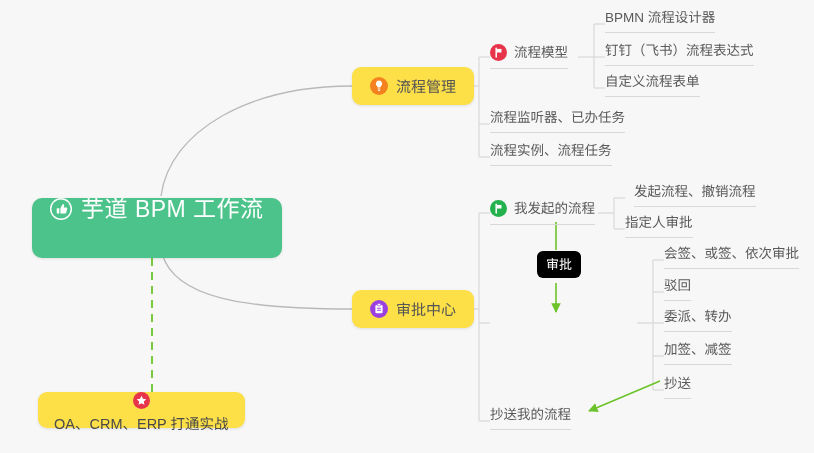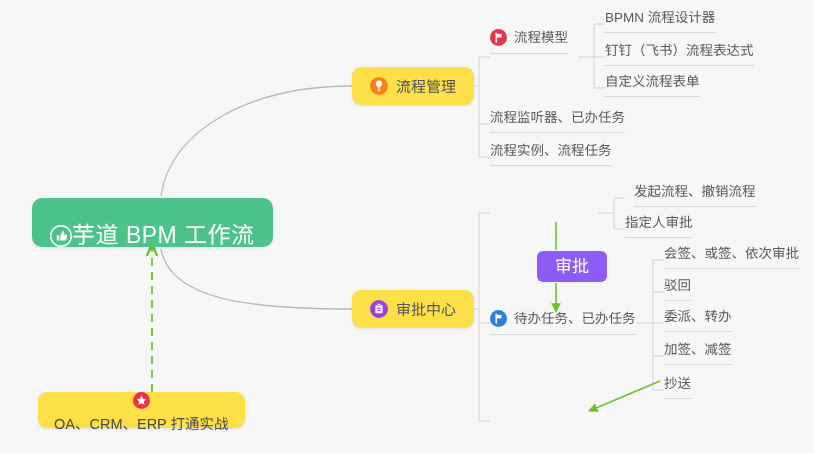--- a/index.html
+++ b/index.html
@@ -10,25 +10,25 @@
     font-family:"Liberation Sans","DejaVu Sans",sans-serif;
     overflow:hidden;
     position:relative;
   }
   #canvas{position:absolute;inset:0;width:814px;height:453px;}
   svg.links{position:absolute;left:0;top:0;width:814px;height:453px;pointer-events:none;}
 
   
   .root-node{
     position:absolute;
-    display:flex;align-items:flex-end;
+    display:flex;align-items:flex-start;gap:9px;
     background:#4cc38a;
     border-radius:10px;
     padding:0 18px;
-    height:49px;
+    height:60px;
     box-sizing:border-box;
     box-shadow:0 1px 3px rgba(0,0,0,.10);
   }
   .root-label{
     color:#ffffff;
     font-size:23px;
     letter-spacing:.5px;
     white-space:nowrap;
     line-height:1;
   }
@@ -62,26 +62,26 @@
     white-space:nowrap;
     line-height:1;
     padding-bottom:7px;
     border-bottom:1px solid #d8d8d8;
     box-sizing:border-box;
   }
 
   
   .tag-node{
     position:absolute;
-    background:#8b5cf6;
+    background:#000000;
     border-radius:6px;
     color:#ffffff;
-    font-size:17px;
-    line-height:1;
-    padding:7px 18px;
+    font-size:13px;
+    line-height:1;
+    padding:7px 9px;
     white-space:nowrap;
     box-sizing:border-box;
   }
 
   
   .ricon{
     width:17px;height:17px;border-radius:50%;
     display:inline-flex;align-items:center;justify-content:center;
     flex:0 0 auto;
   }
@@ -195,21 +195,21 @@
         <circle cx="9" cy="9" r="9" fill="#9b3fe0"></circle>
         <rect x="5.4" y="4.9" width="7.2" height="8.4" rx="1.1" fill="#ffffff"></rect>
         <rect x="7.2" y="3.6" width="3.6" height="2.2" rx=".9" fill="#ffffff" stroke="#9b3fe0" stroke-width=".7"></rect>
         <rect x="6.9" y="7.8" width="4.2" height=".9" rx=".45" fill="#9b3fe0"></rect>
         <rect x="6.9" y="9.8" width="4.2" height=".9" rx=".45" fill="#9b3fe0"></rect>
       </svg>
     </span>
     <span class="card-label">审批中心</span>
   </div>
 
-  <div class="text-node" style="left:490px;top:29px;">
+  <div class="text-node" style="left:490px;top:44px;">
     <span class="ricon">
       <svg viewBox="0 0 17 17" width="17" height="17" aria-hidden="true">
         <circle cx="8.5" cy="8.5" r="8.5" fill="#e8344a"></circle>
         <path d="M6.2 4.3v8.6" stroke="#ffffff" stroke-width="1.5" stroke-linecap="round" fill="none"></path>
         <path d="M6.9 4.9h4.6v3.6H6.9z" fill="#ffffff"></path>
       </svg>
     </span>
     <span>流程模型</span>
   </div>
 
@@ -226,32 +226,35 @@
   </div>
 
   <div class="text-node" style="left:605px;top:44px;">
     <span>钉钉（飞书）流程表达式</span>
   </div>
 
   <div class="text-node" style="left:605px;top:75px;">
     <span>自定义流程表单</span>
   </div>
 
-
-  <div class="text-node" style="left:490px;top:310px;">
+  <div class="text-node" style="left:490px;top:200px;">
     <span class="ricon">
       <svg viewBox="0 0 17 17" width="17" height="17" aria-hidden="true">
-        <circle cx="8.5" cy="8.5" r="8.5" fill="#2a7fe0"></circle>
+        <circle cx="8.5" cy="8.5" r="8.5" fill="#22b14c"></circle>
         <path d="M6.2 4.3v8.6" stroke="#ffffff" stroke-width="1.5" stroke-linecap="round" fill="none"></path>
         <path d="M6.9 4.9h4.6v3.6H6.9z" fill="#ffffff"></path>
       </svg>
     </span>
-    <span>待办任务、已办任务</span>
-  </div>
-
+    <span>我发起的流程</span>
+  </div>
+
+
+  <div class="text-node" style="left:490px;top:408px;">
+    <span>抄送我的流程</span>
+  </div>
 
   <div class="text-node" style="left:625px;top:185px;margin-left:9px;">
     <span>发起流程、撤销流程</span>
   </div>
 
   <div class="text-node" style="left:625px;top:216px;">
     <span>指定人审批</span>
   </div>
 
   <div class="text-node" style="left:664px;top:247px;">

